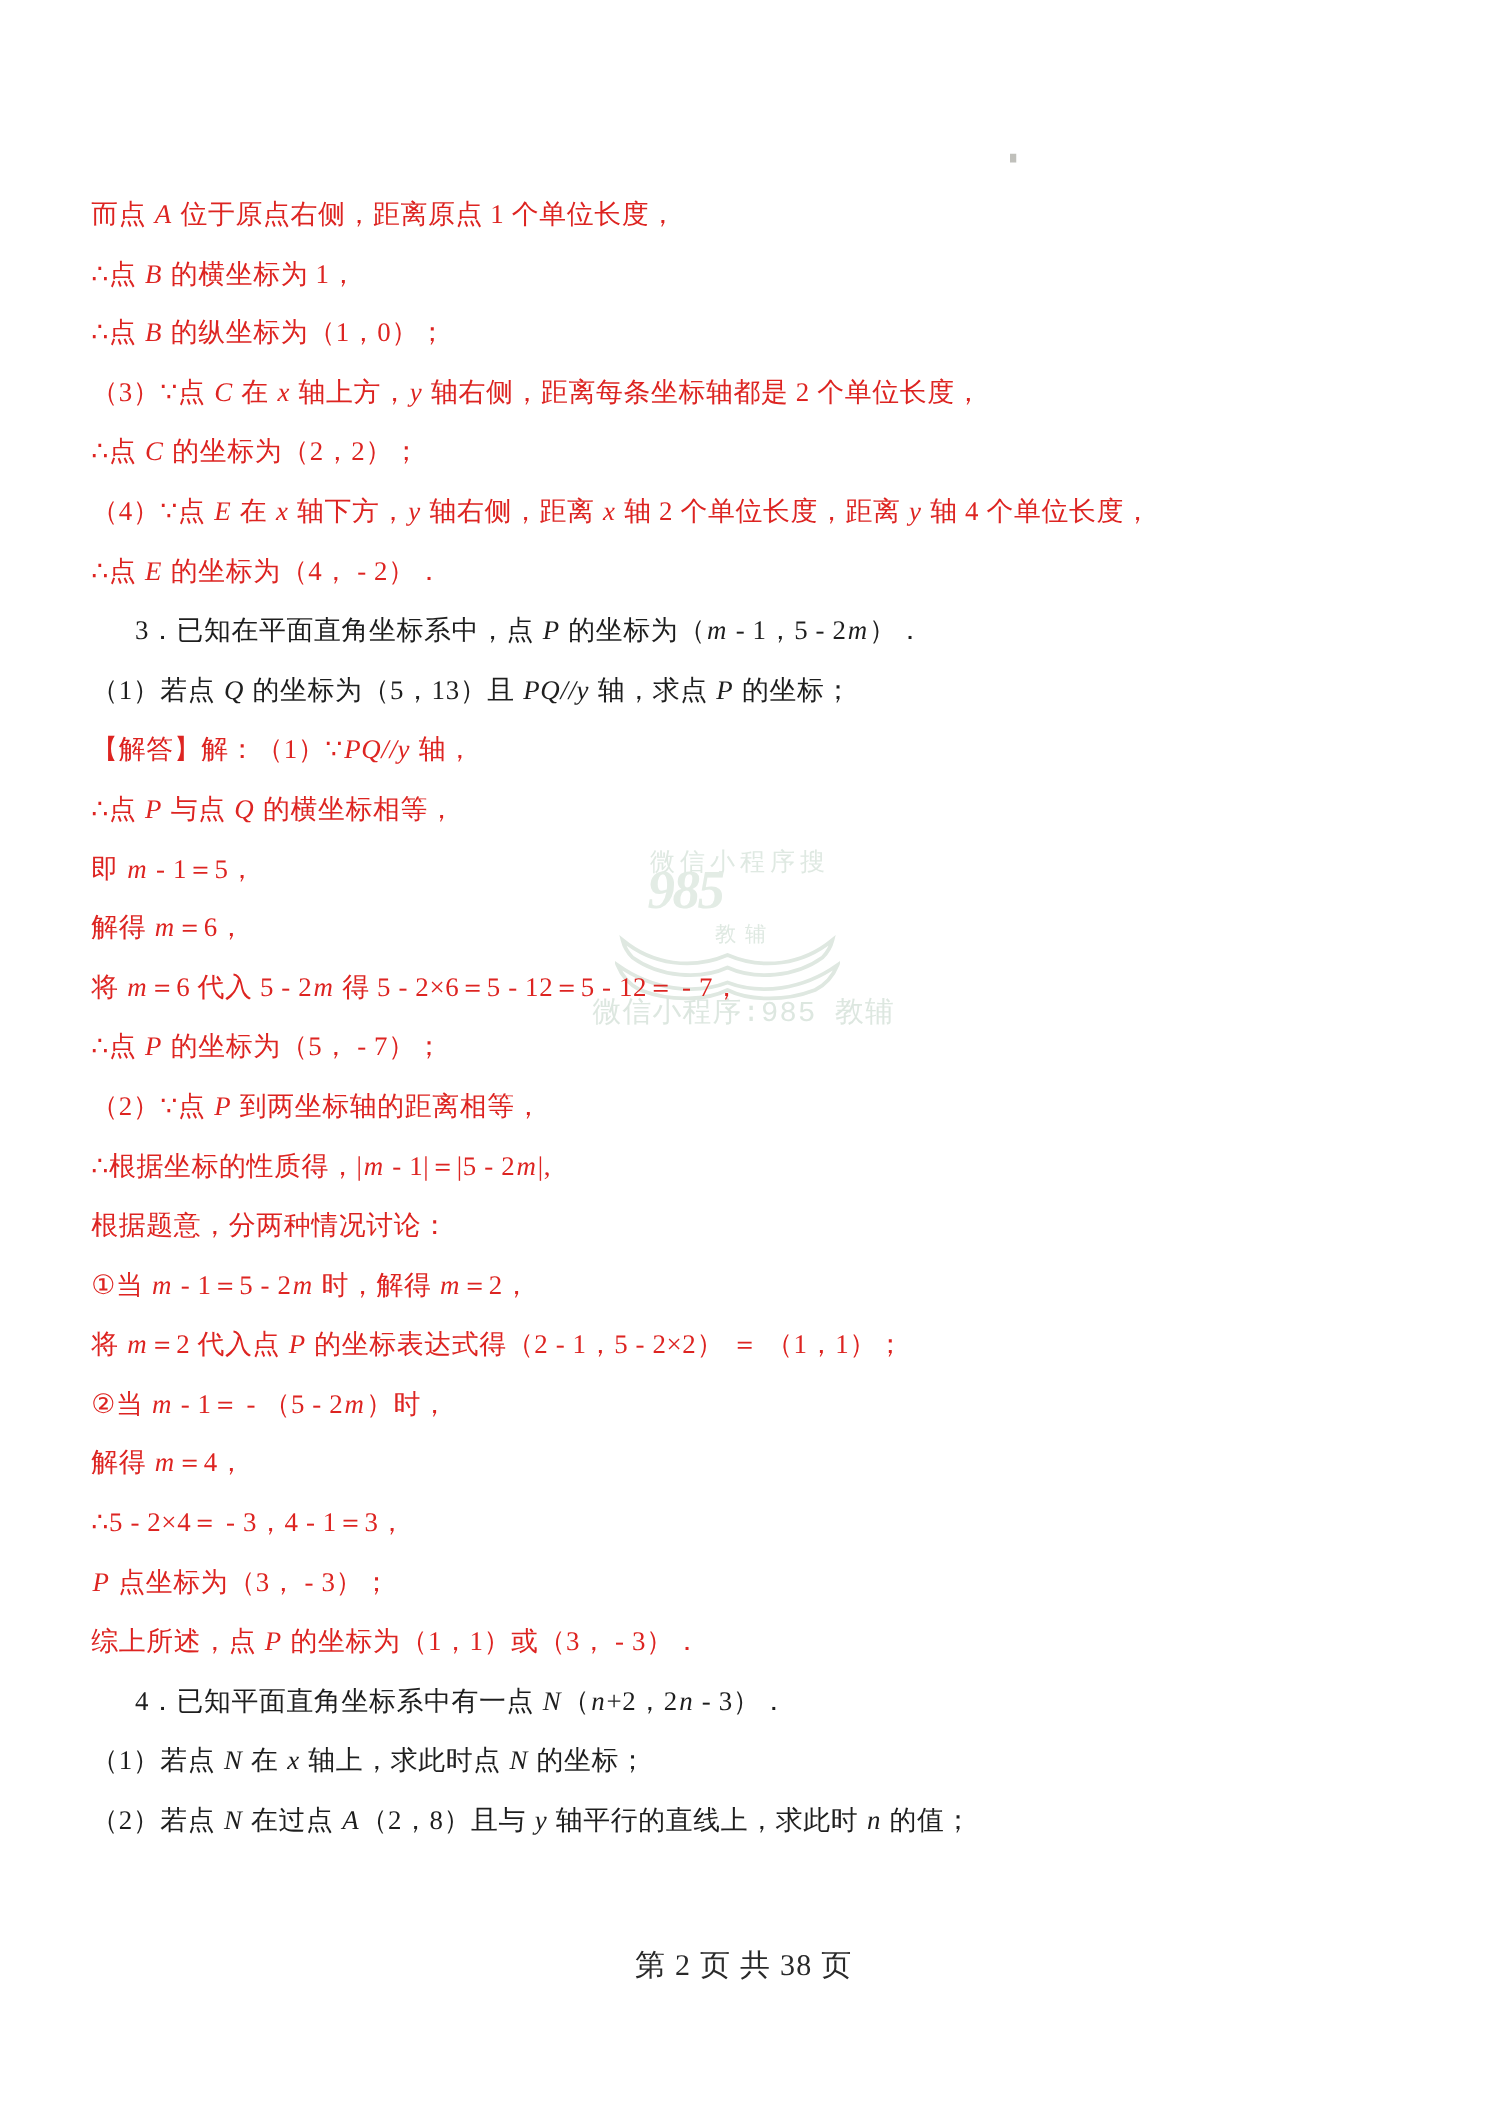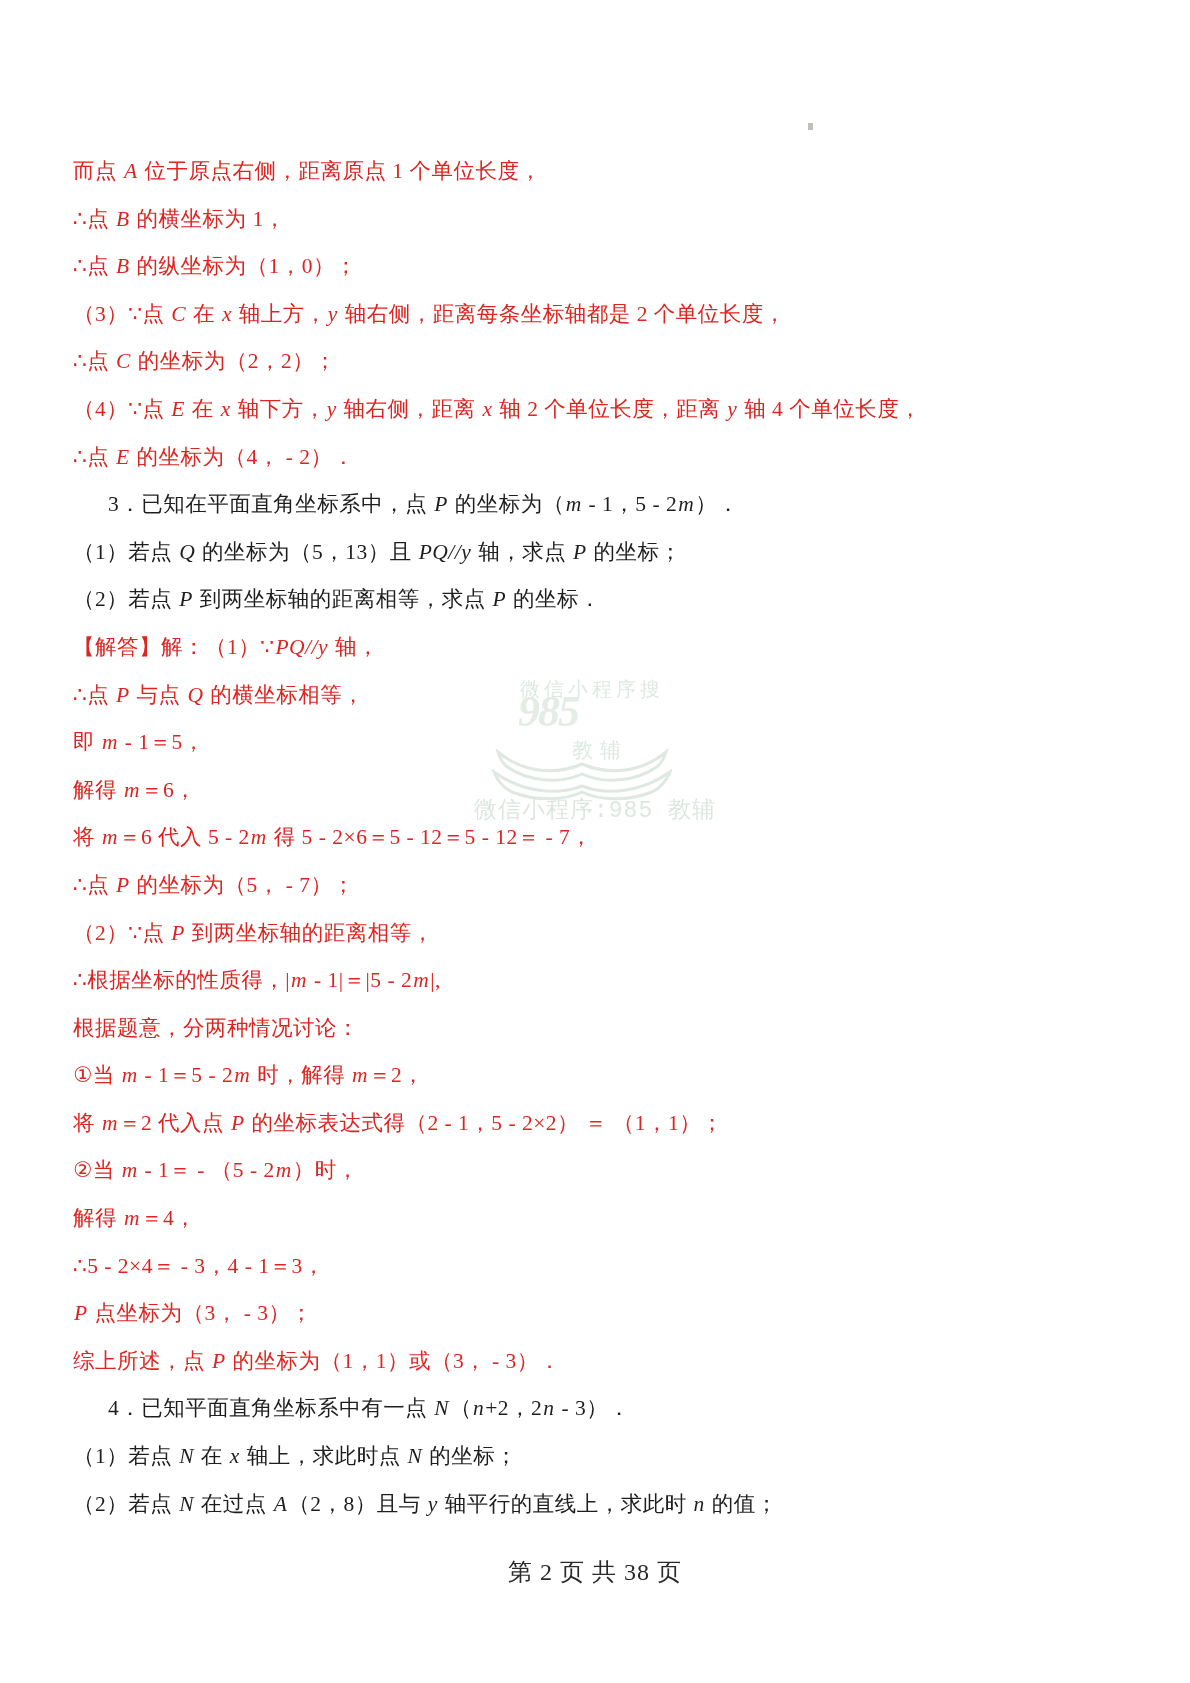--- a/index.html
+++ b/index.html
@@ -46,21 +46,21 @@
   }
   .wm-big{
     position:absolute;left:78px;top:30px;
     font-size:44px;line-height:1;font-weight:bold;font-style:italic;
     letter-spacing:-2px;white-space:nowrap;
     font-family:"Liberation Serif","DejaVu Serif",serif;
     color:#e3ece5;
   }
   .wm-sub{
     position:absolute;left:132px;top:76px;
-    font-size:21px;letter-spacing:7px;white-space:nowrap;
+    font-size:17px;letter-spacing:7px;white-space:nowrap;
     font-family:"Liberation Sans","DejaVu Sans",sans-serif;
   }
   .wm-book{position:absolute;left:52px;top:86px;}
   .wm-line2{
     position:absolute;left:34px;top:134px;
     font-size:23px;letter-spacing:1px;white-space:nowrap;
     font-family:Liberation Mono, monospace;
     color:#dde7e0;
   }
   
@@ -88,21 +88,20 @@
 <div class="content">
     <div class="line ind1 red">而点 <i>A</i> 位于原点右侧，距离原点 1 个单位长度，</div>
     <div class="line ind1 red">∴点 <i>B</i> 的横坐标为 1，</div>
     <div class="line ind1 red">∴点 <i>B</i> 的纵坐标为（1，0）；</div>
     <div class="line ind1 red">（3）∵点 <i>C</i> 在 <i>x</i> 轴上方，<i>y</i> 轴右侧，距离每条坐标轴都是 2 个单位长度，</div>
     <div class="line ind1 red">∴点 <i>C</i> 的坐标为（2，2）；</div>
     <div class="line ind1 red">（4）∵点 <i>E</i> 在 <i>x</i> 轴下方，<i>y</i> 轴右侧，距离 <i>x</i> 轴 2 个单位长度，距离 <i>y</i> 轴 4 个单位长度，</div>
     <div class="line ind1 red">∴点 <i>E</i> 的坐标为（4， - 2）．</div>
     <div class="line ind0 black">3．已知在平面直角坐标系中，点 <i>P</i> 的坐标为（<i>m</i> - 1，5 - 2<i>m</i>）．</div>
     <div class="line ind1 black">（1）若点 <i>Q</i> 的坐标为（5，13）且 <i>PQ//y</i> 轴，求点 <i>P</i> 的坐标；</div>
-    <div class="line ind1 black">（2）若点 <i>P</i> 到两坐标轴的距离相等，求点 <i>P</i> 的坐标．</div>
     <div class="line ind1 red">【解答】解：（1）∵<i>PQ//y</i> 轴，</div>
     <div class="line ind1 red">∴点 <i>P</i> 与点 <i>Q</i> 的横坐标相等，</div>
     <div class="line ind1 red">即 <i>m</i> - 1＝5，</div>
     <div class="line ind1 red">解得 <i>m</i>＝6，</div>
     <div class="line ind1 red">将 <i>m</i>＝6 代入 5 - 2<i>m</i> 得 5 - 2×6＝5 - 12＝5 - 12＝ - 7，</div>
     <div class="line ind1 red">∴点 <i>P</i> 的坐标为（5， - 7）；</div>
     <div class="line ind1 red">（2）∵点 <i>P</i> 到两坐标轴的距离相等，</div>
     <div class="line ind1 red">∴根据坐标的性质得，|<i>m</i> - 1|＝|5 - 2<i>m</i>|,</div>
     <div class="line ind1 red">根据题意，分两种情况讨论：</div>
     <div class="line ind1 red">①当 <i>m</i> - 1＝5 - 2<i>m</i> 时，解得 <i>m</i>＝2，</div>

